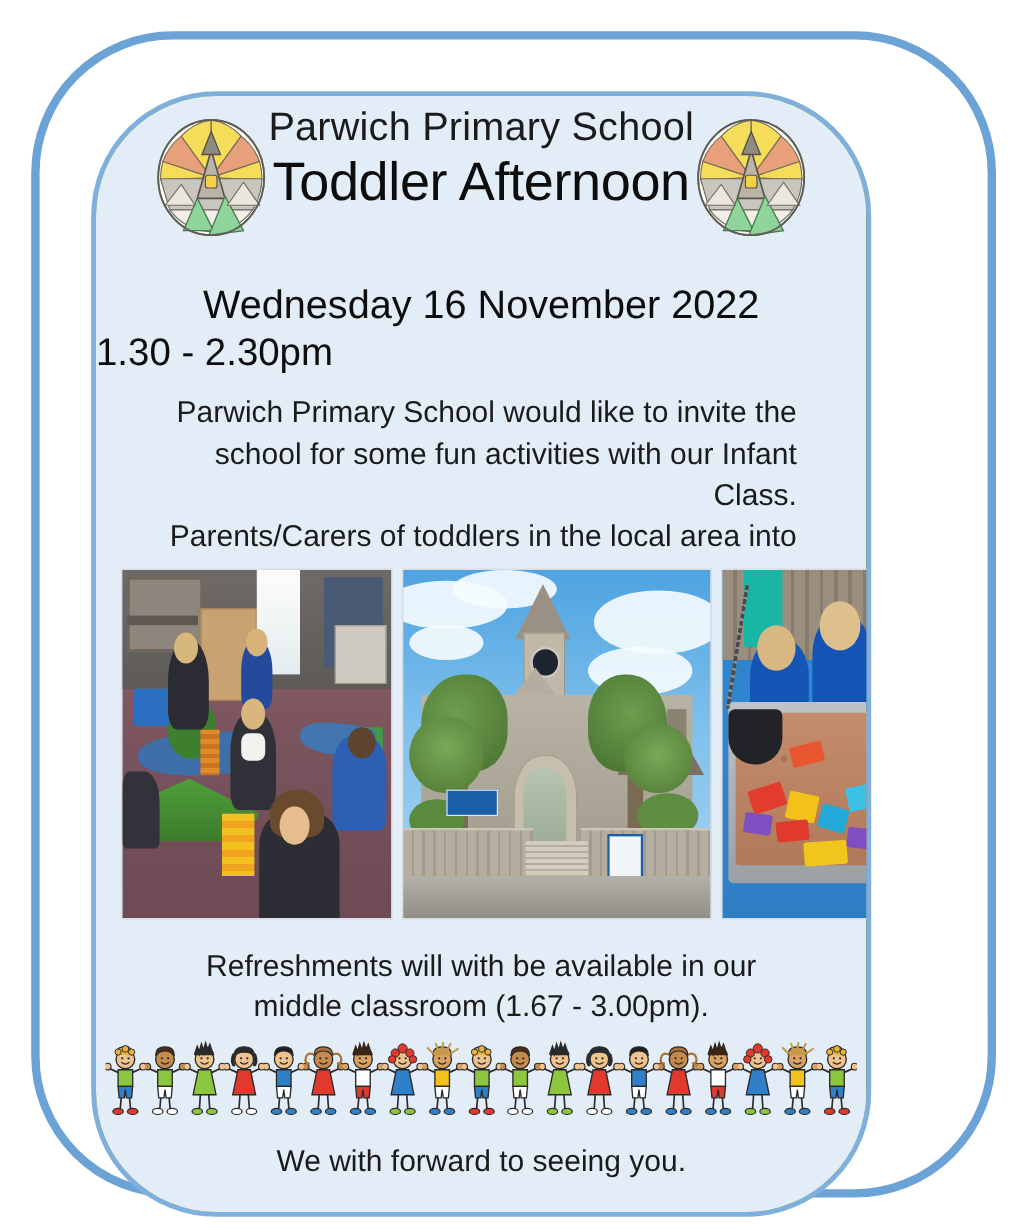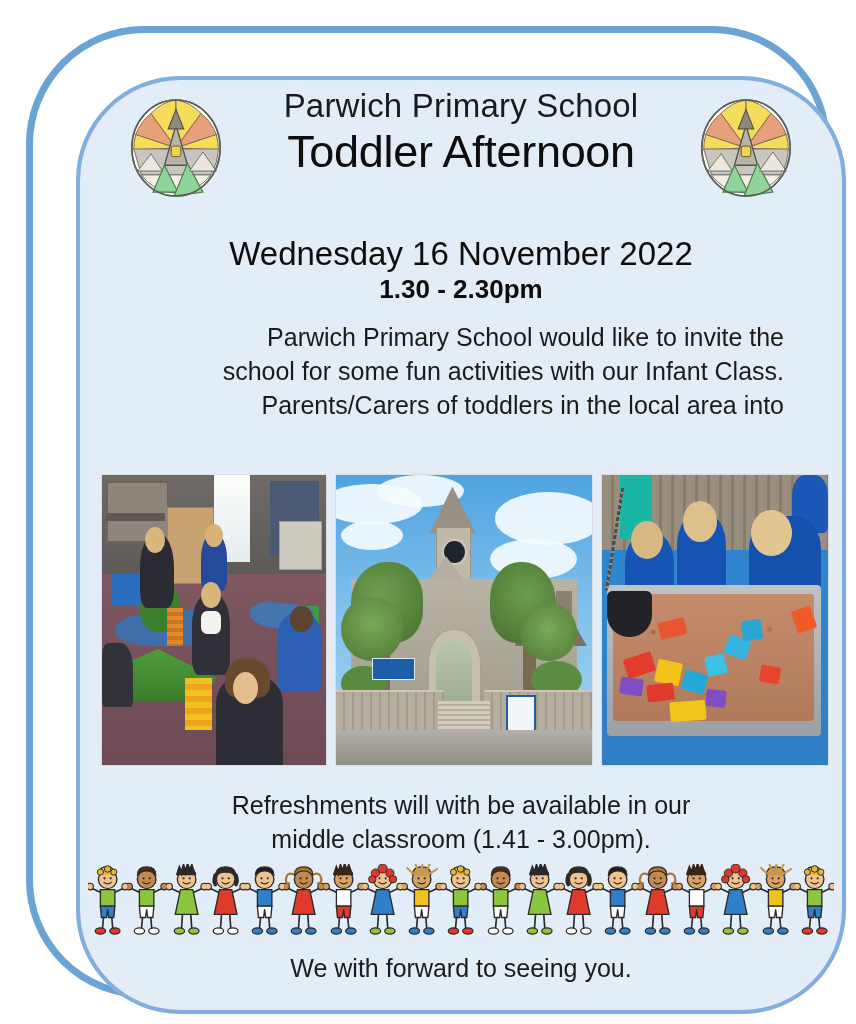--- a/index.html
+++ b/index.html
@@ -11,24 +11,24 @@
 
   
   .poster-frame{
     position:absolute;left:26px;top:26px;width:804px;height:972px;
     border-radius:118px;
     border:7px solid #6ba3d6;
     background:#ffffff;
     box-sizing:border-box;
   }
   .poster-inner-line{
-    position:absolute;left:43px;top:43px;width:770px;height:938px;
+    position:absolute;left:43px;top:43px;width:650px;height:938px;
     border-radius:104px;
     border:4px solid #7fb0dd;
-    background:#8b5cf6;
+    background:#4d7c0f;
     box-sizing:border-box;
     overflow:hidden;
     padding-left:24px;
   }
   .poster-content{
     position:absolute;left:0;top:0;right:0;bottom:0;
     background:#e3edf8;
   }
 
   
@@ -51,21 +51,21 @@
   .event-title{
     font-size:45px;font-weight:400;line-height:1.1;margin-top:2px;
     color:#0d0d0d;letter-spacing:-.3px;
   }
 
   .event-date{
     text-align:center;font-size:33px;font-weight:400;line-height:1.22;
     margin-top:4px;color:#0d0d0d;
   }
   .event-time{
-    text-align:center;font-size:26px;font-weight:700;line-height:1.22;
+    font-size:32px;font-weight:400;line-height:1.22;
     color:#0d0d0d;
   }
 
   .invite-text{
     text-align:right;font-size:25px;font-weight:400;line-height:1.37;
     margin:14px 58px 0 58px;color:#1b1b1b;
   }
 
   
   .photo-strip{
@@ -426,21 +426,21 @@
             <div class="toy t9"></div>
           <div class="toy t10"></div>
             <div class="toy t11"></div>
             <div class="toy t12"></div>
           <div class="toy t13"></div>
         </div>
       </div>
 
       <div class="refreshments" style="position:absolute;left:40px;right:40px;top:700px;">
         <div>Refreshments will with be available in our</div>
-        <div>middle classroom (1.41 - 3.00pm).</div>
+        <div>middle classroom (1.67 - 3.00pm).</div>
       </div>
 
       <div class="kids-row" id="kids-row">
           <svg viewBox="0 0 38 70" class="kid">
             <line x1="13" y1="27" x2="2" y2="22" stroke="#2a2a2a" stroke-width="1.6"></line>
             <line x1="25" y1="27" x2="36" y2="22" stroke="#2a2a2a" stroke-width="1.6"></line>
             <circle cx="2" cy="21" r="3.2" fill="#f0c28e" stroke="#2a2a2a" stroke-width="1.1"></circle>
             <circle cx="36" cy="21" r="3.2" fill="#f0c28e" stroke="#2a2a2a" stroke-width="1.1"></circle>
             <path d="M12 24 L26 24 L26 40 L12 40 Z" fill="#8cc63f" stroke="#2a2a2a" stroke-width="1.3"></path>
             <path d="M12 40 L26 40 L25 51 L20 51 L19 43 L18 51 L13 51 Z" fill="#2f7fc9" stroke="#2a2a2a" stroke-width="1.3"></path>

